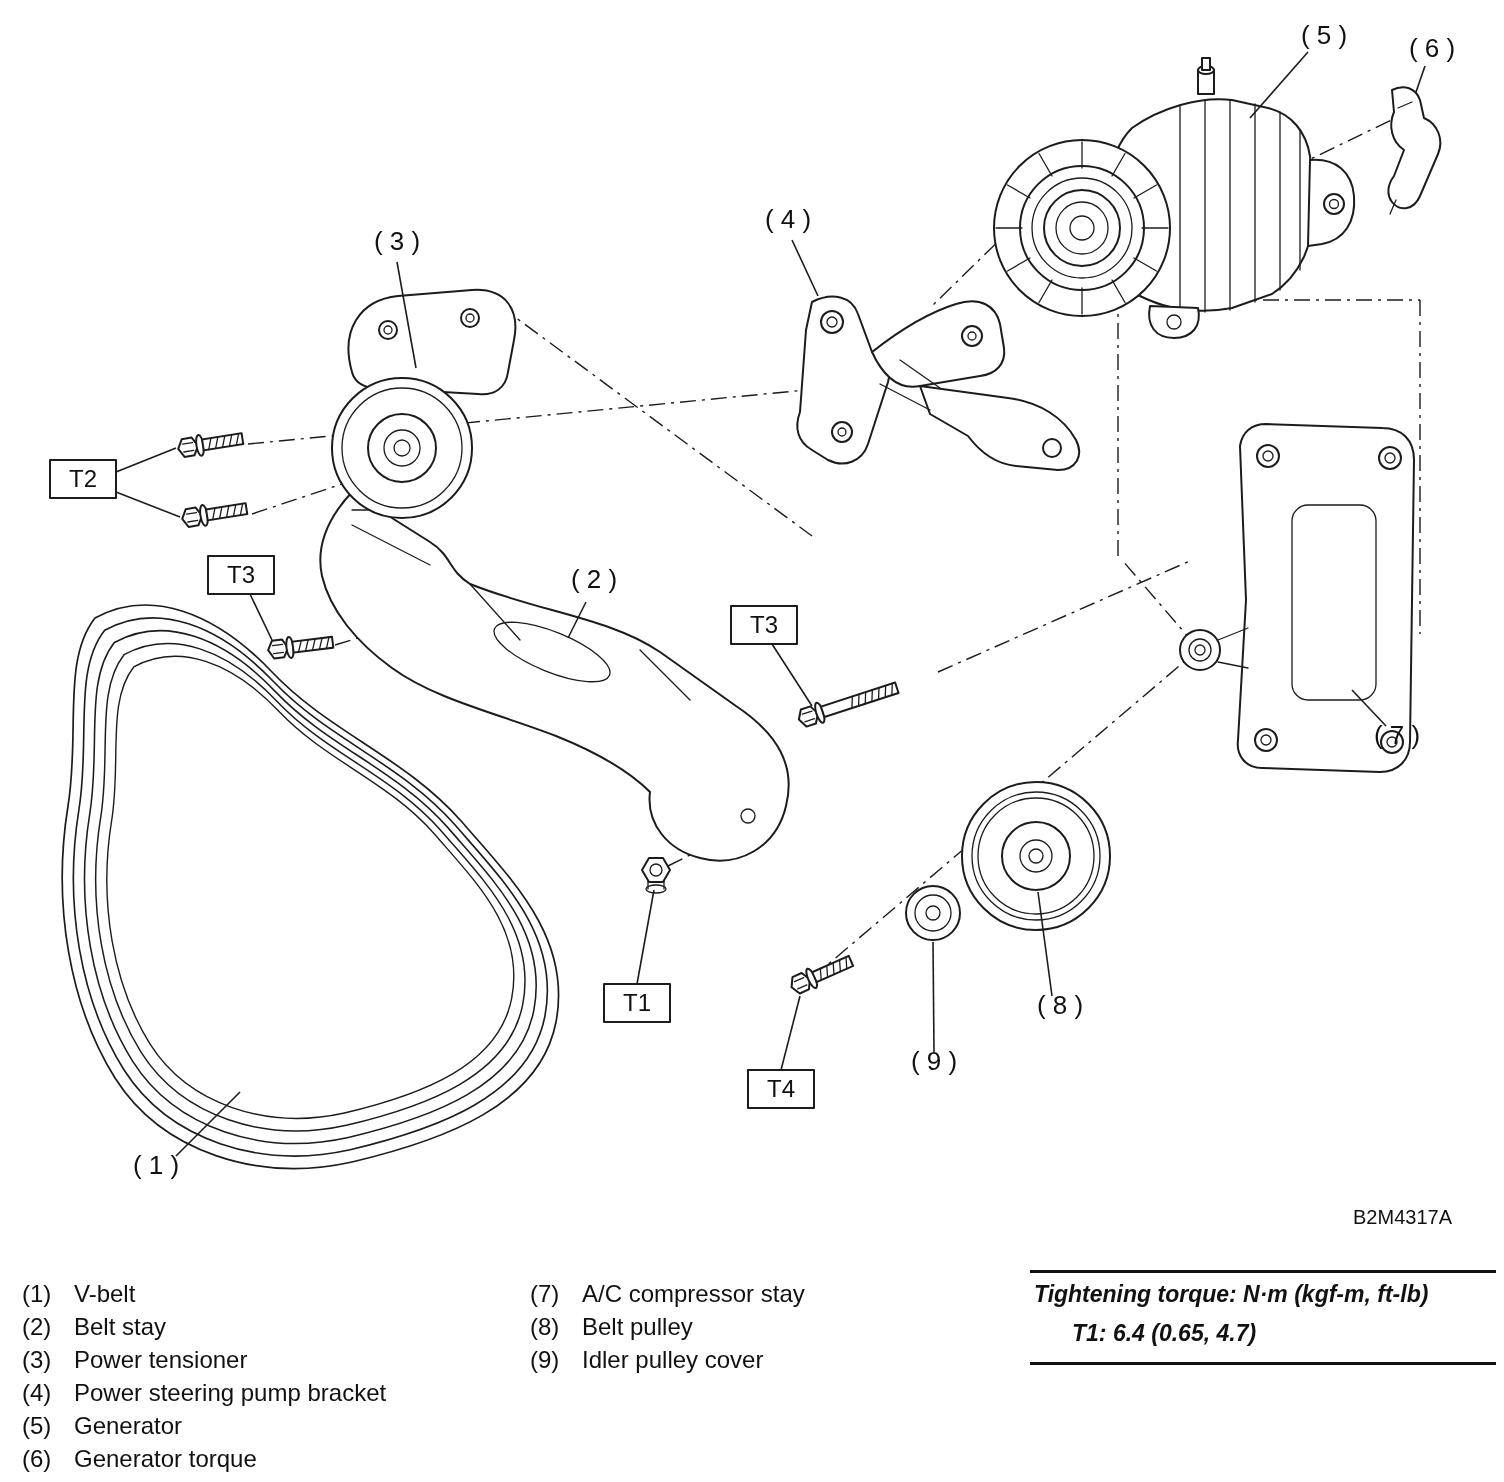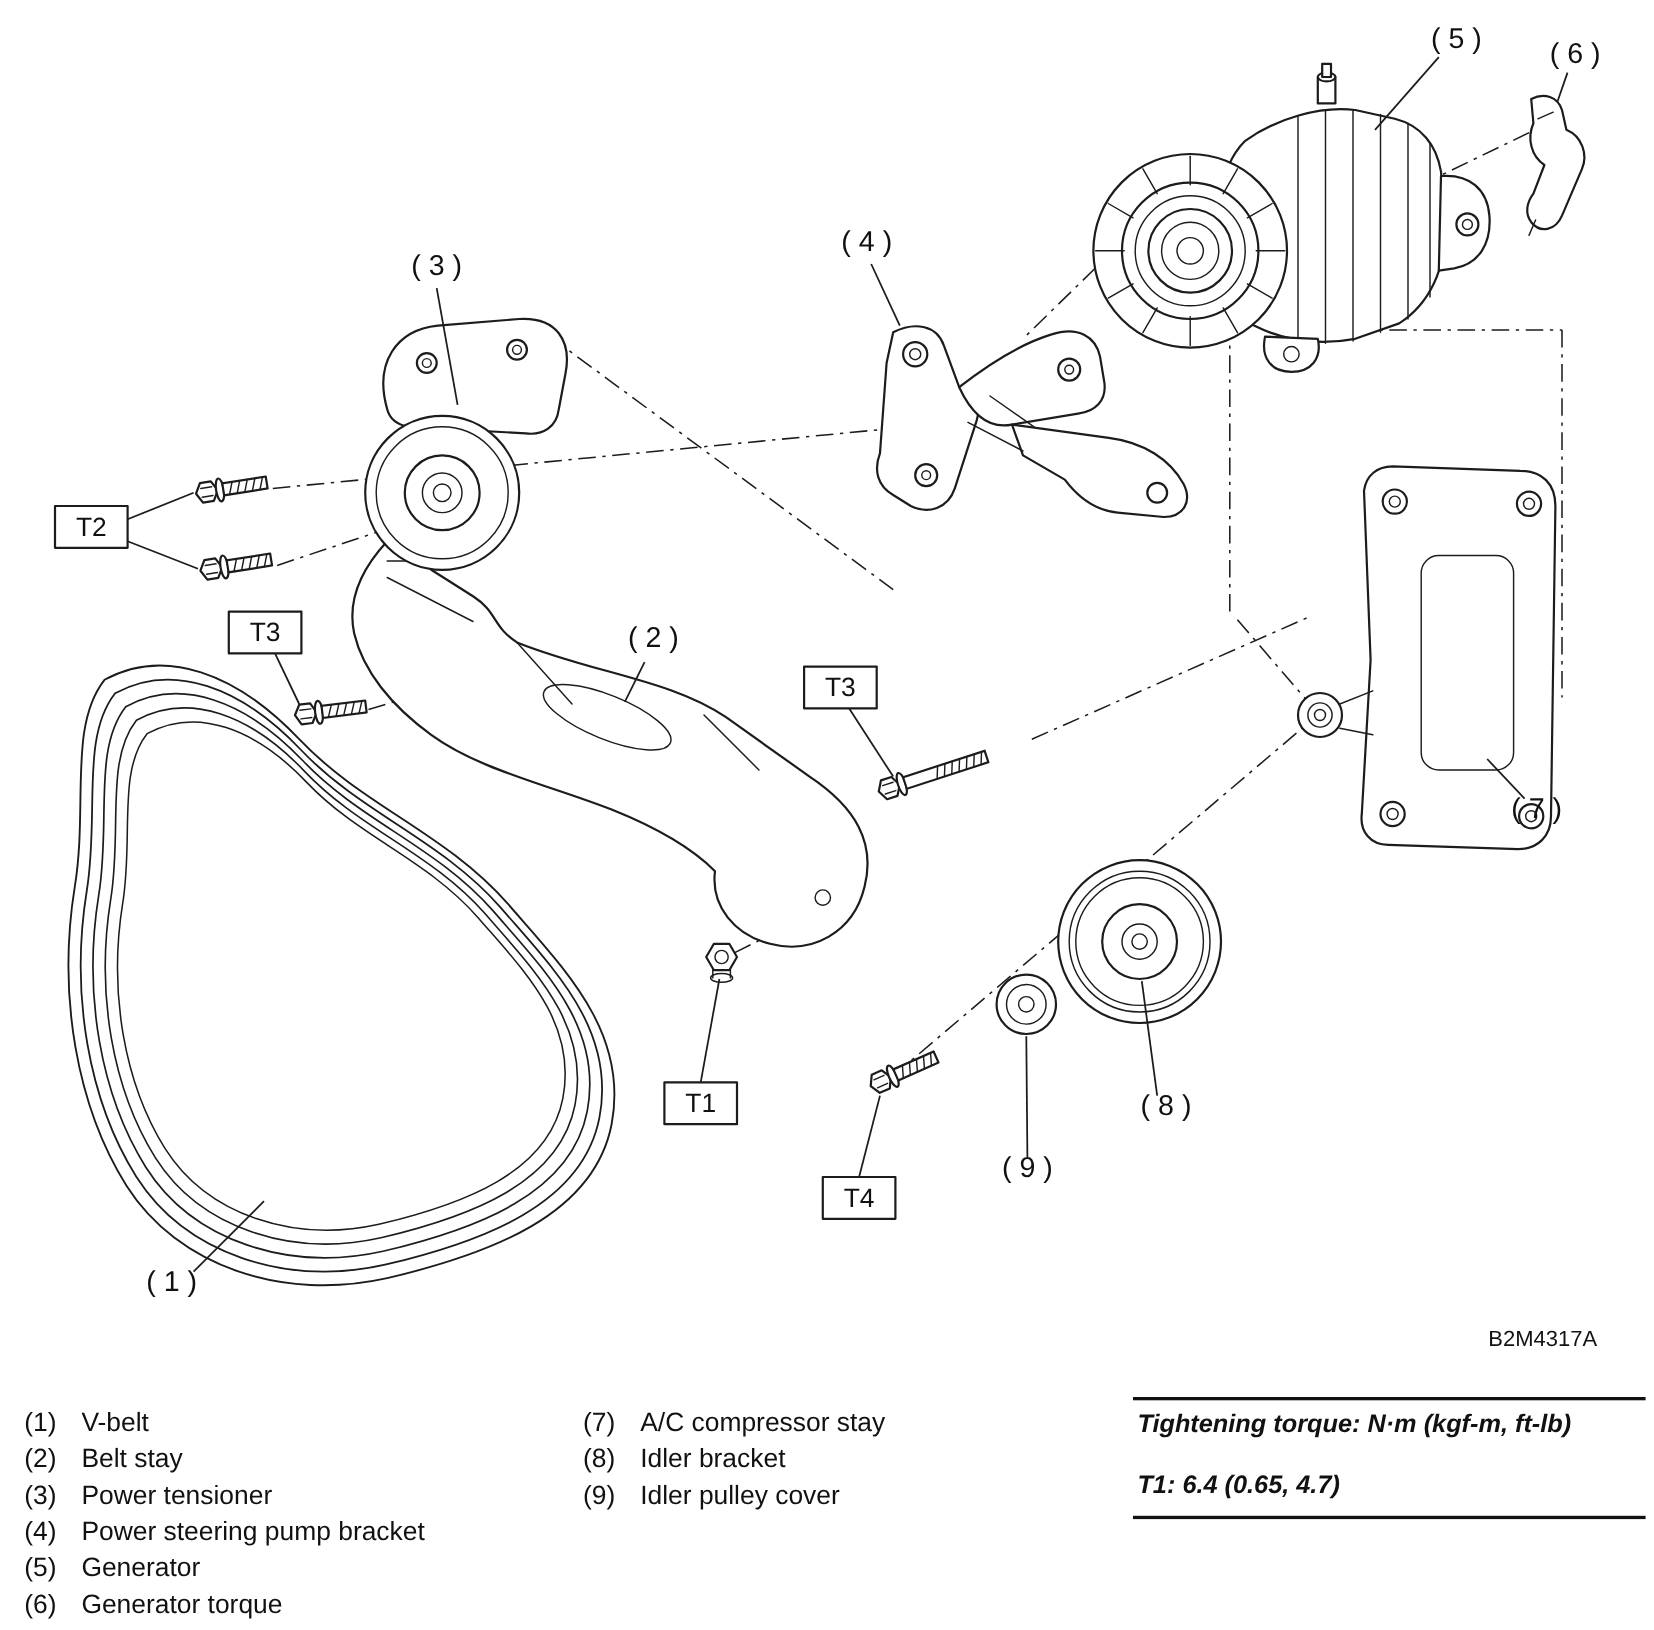--- a/index.html
+++ b/index.html
@@ -24,22 +24,22 @@
   .legend { position:absolute; left:0; top:1262px; width:1504px; height:220px; }
   .col1 { position:absolute; left:22px;  top:18px; }
   .col2 { position:absolute; left:530px; top:18px; }
   .legend-row { display:flex; height:33px; align-items:flex-start; font-size:24px; }
   .legend-num { width:52px; flex:0 0 52px; }
   .torque {
     position:absolute; left:1030px; top:8px; width:462px;
     border-top:3px solid #111; border-bottom:3px solid #111;
     padding:8px 0 12px 4px;
   }
-  .torque-title { font-size:23px; font-weight:bold; font-style:italic; margin-bottom:24px; }
-  .torque-row   { font-size:23px; font-weight:bold; font-style:italic; line-height:34px; }
+  .torque-title { font-size:23px; font-weight:bold; font-style:italic; margin-bottom:8px; }
+  .torque-row   { font-size:23px; font-weight:bold; font-style:italic; margin-left:38px; line-height:34px; }
 </style>
 </head>
 <body>
 
 <div class="page">
 
   <svg width="1504" height="1240" viewBox="0 0 1504 1240">
 
     <defs>
 
@@ -310,21 +310,21 @@
       </div>
     </div>
 
     <div class="col2">
       <div class="legend-row">
         <span class="legend-num">(7)</span>
         <span class="legend-label">A/C compressor stay</span>
       </div>
       <div class="legend-row">
         <span class="legend-num">(8)</span>
-        <span class="legend-label">Idler bracket</span>
+        <span class="legend-label">Belt pulley</span>
       </div>
       <div class="legend-row">
         <span class="legend-num">(9)</span>
         <span class="legend-label">Idler pulley cover</span>
       </div>
     </div>
 
     <div class="torque">
       <div class="torque-title">Tightening torque: N·m (kgf-m, ft-lb)</div>
       <div class="torque-row">T1: 6.4 (0.65, 4.7)</div>

